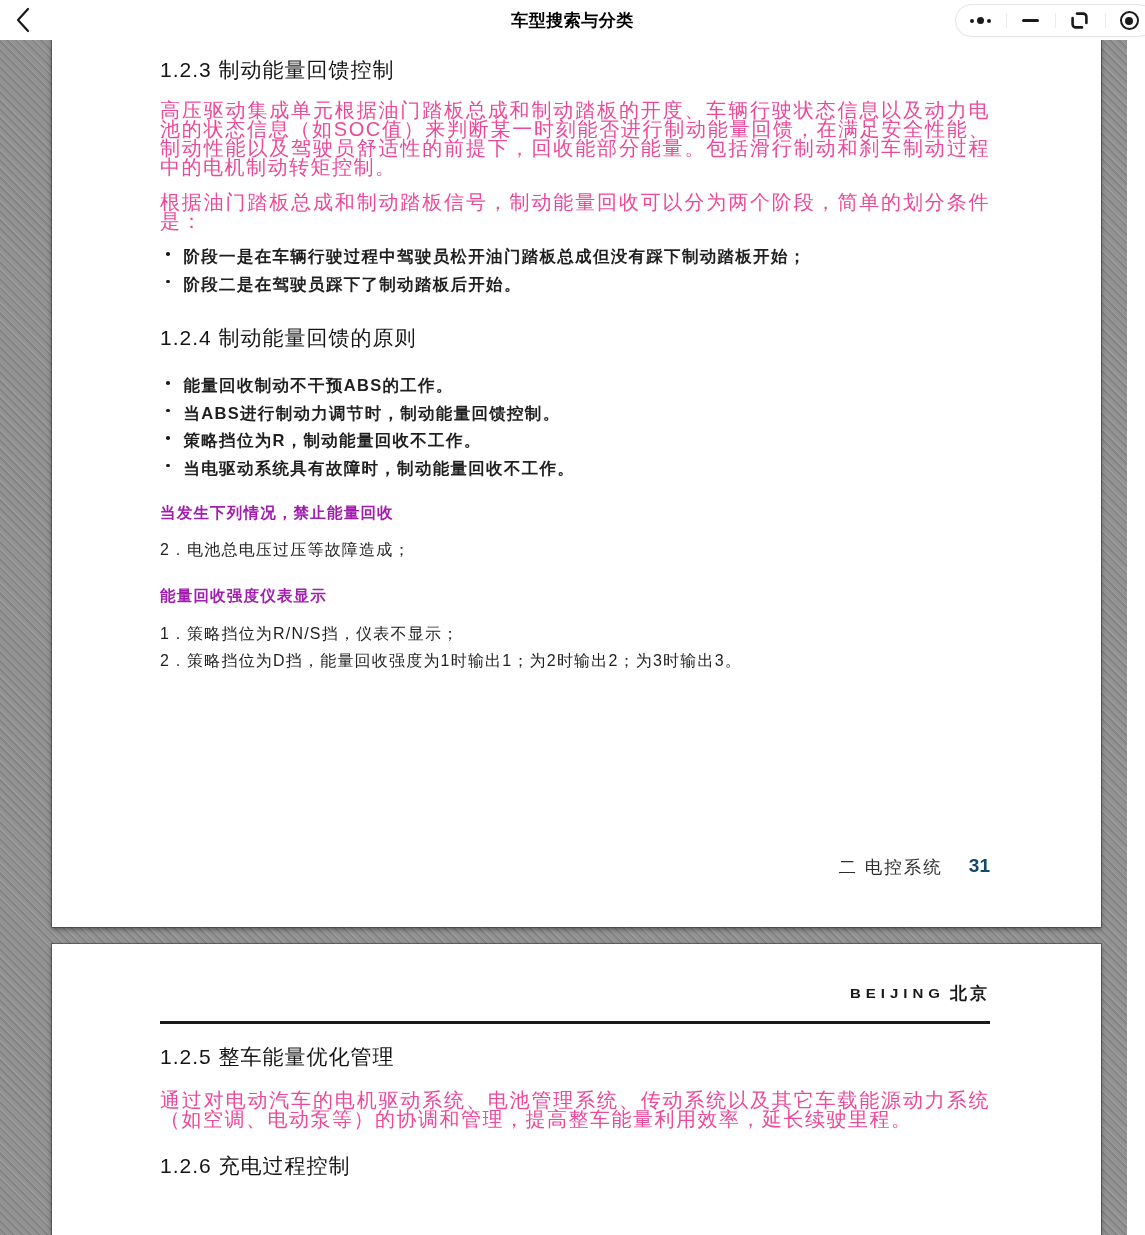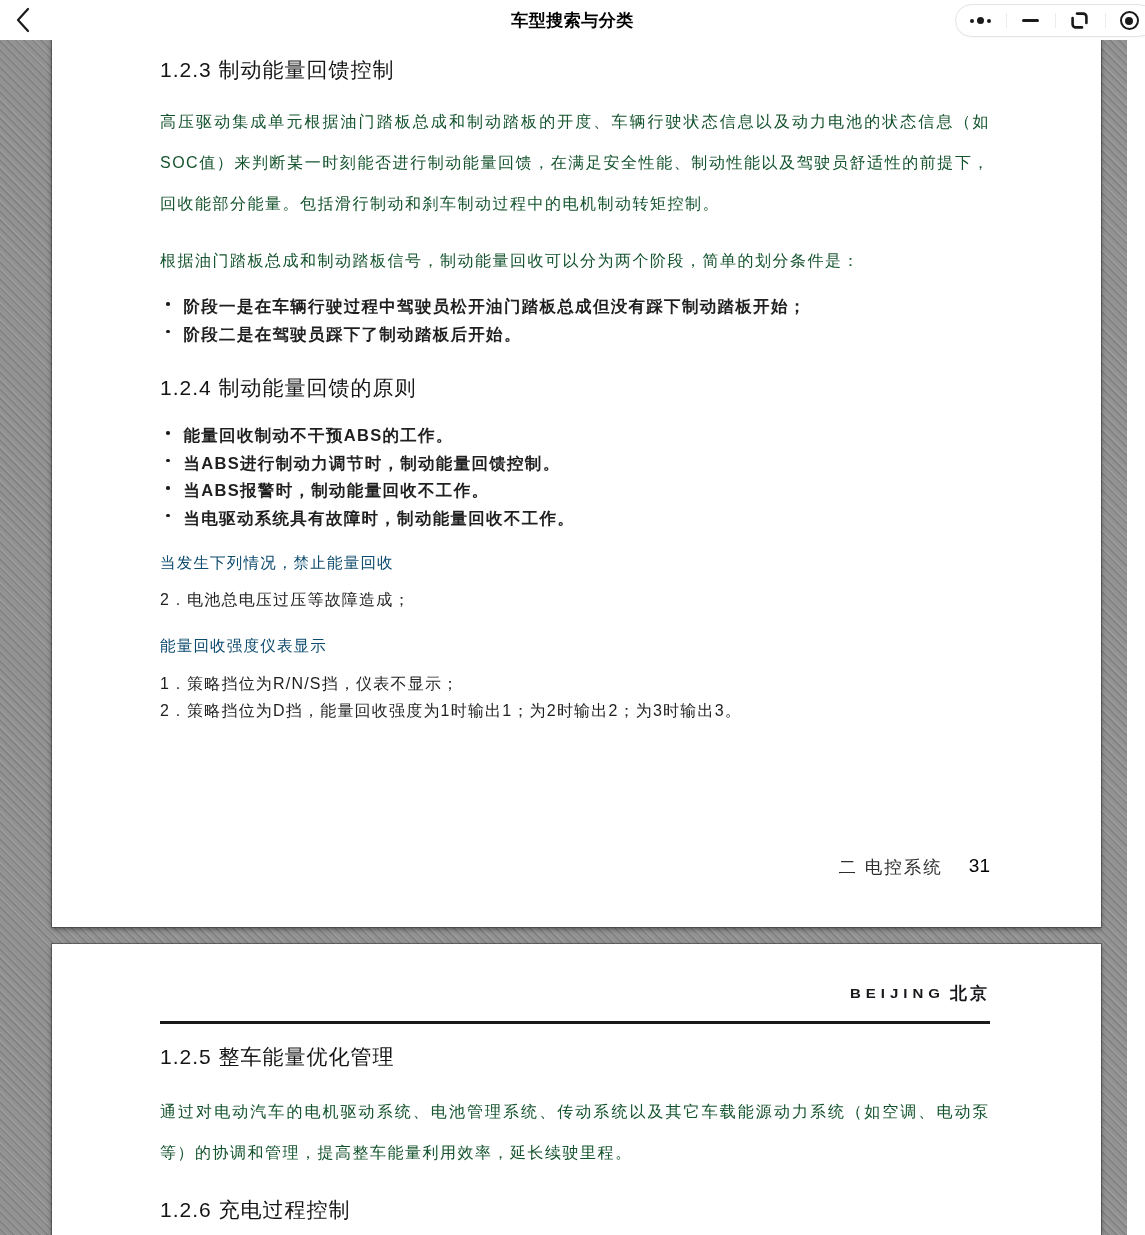--- a/index.html
+++ b/index.html
@@ -59,40 +59,40 @@
   }
   .page-1 { top:0; height:887px; }
   .page-2 { top:904px; height:291px; }
 
   .page-inner { padding:0 111px 0 108px; color:#1c1c1c; }
 
   h2.sec-heading {
     font-size:21px; font-weight:400; color:#141414; letter-spacing:1px;
   }
   .p-body {
-    font-size:16px; line-height:41px; letter-spacing:1.5px; color:#14532d;
+    font-size:20px; line-height:19px; letter-spacing:1.5px; color:#ec4899;
     text-align:justify;
   }
   .bullet-list { list-style:none; }
   .bullet-item {
     display:flex; font-size:16.5px; line-height:27.5px; letter-spacing:1.3px; color:#1f1f1f;font-weight:bold;
   }
   .bullet-item .dot {
     width:3.5px; height:3.5px; background:#1b1b1b; border-radius:50%;
     margin:9px 14px 0 6px; flex:none;
   }
-  .mini-bold { font-size:15.5px; font-weight:400; color:#0c4a6e; letter-spacing:1.2px; }
+  .mini-bold { font-size:15.5px; font-weight:700; color:#a21caf; letter-spacing:1.2px; }
   .num-item { font-size:16px; line-height:27.5px; letter-spacing:1.2px; color:#1f1f1f; }
 
   .page-footer {
     position:absolute; right:111px; bottom:48px;
     font-size:17.5px; color:#2e2e2e; letter-spacing:2px;
     display:flex; align-items:flex-start; gap:26px;
   }
-  .page-footer .pg-num { font-size:19px; font-weight:400; letter-spacing:0; color:#000000; }
+  .page-footer .pg-num { font-size:19px; font-weight:700; letter-spacing:0; color:#0c4a6e; }
 
   
   .brand-row {
     display:flex; justify-content:flex-end; align-items:center; gap:5px;
     padding-top:38px;
   }
   .brand-latin {
     font-size:15px; font-weight:700; letter-spacing:5px; color:#17171c;
     transform:scaleY(0.9);
   }
@@ -162,21 +162,21 @@
         <li class="bullet-item">
             <span class="dot"></span>
             <span>能量回收制动不干预ABS的工作。</span>
           </li>
         <li class="bullet-item">
             <span class="dot"></span>
             <span>当ABS进行制动力调节时，制动能量回馈控制。</span>
           </li>
         <li class="bullet-item">
             <span class="dot"></span>
-            <span>当ABS报警时，制动能量回收不工作。</span>
+            <span>策略挡位为R，制动能量回收不工作。</span>
           </li>
         <li class="bullet-item">
             <span class="dot"></span>
             <span>当电驱动系统具有故障时，制动能量回收不工作。</span>
           </li>
       </ul>
 
       <p class="mini-bold" style="margin-top:21px">当发生下列情况，禁止能量回收</p>
 
       <div style="margin-top:12px">

